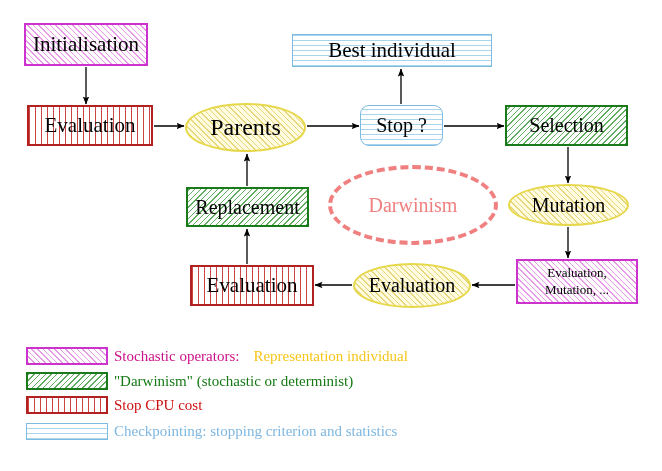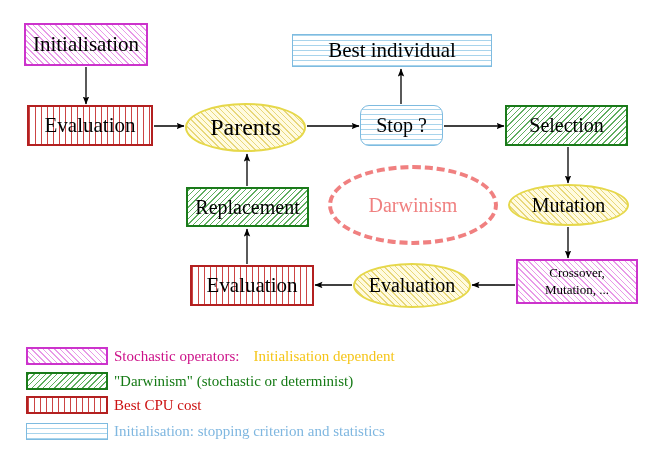--- a/index.html
+++ b/index.html
@@ -154,37 +154,37 @@
   <div class="node node-replacement fill-green">Replacement</div>
 
   <div class="node node-generation ellipse">Darwinism</div>
 
   <div class="node node-genitors fill-yellow ellipse">Mutation</div>
 
   <div class="node node-evaluation-bot fill-red">Evaluation</div>
 
   <div class="node node-offspring fill-yellow ellipse">Evaluation</div>
 
-  <div class="node node-crossover fill-magenta">Crossover,
+  <div class="node node-crossover fill-magenta">Evaluation,
 Mutation, ...</div>
 
   <div class="legend-row legend-row-0">
     <div class="legend-swatch fill-magenta"></div>
     <div class="legend-text" style="color:#cc1188;">Stochastic operators:</div>
-    <div class="legend-text legend-text-2" style="color:#f5c518;">Initialisation dependent</div>
+    <div class="legend-text legend-text-2" style="color:#f5c518;">Representation individual</div>
   </div>
 
   <div class="legend-row legend-row-1">
     <div class="legend-swatch fill-green"></div>
     <div class="legend-text" style="color:#157a15;">"Darwinism" (stochastic or determinist)</div>
   </div>
 
   <div class="legend-row legend-row-2">
     <div class="legend-swatch fill-red"></div>
-    <div class="legend-text" style="color:#cc1111;">Best CPU cost</div>
+    <div class="legend-text" style="color:#cc1111;">Stop CPU cost</div>
   </div>
 
   <div class="legend-row legend-row-3">
     <div class="legend-swatch fill-blue"></div>
-    <div class="legend-text" style="color:#7fb7e0;">Initialisation: stopping criterion and statistics</div>
+    <div class="legend-text" style="color:#7fb7e0;">Checkpointing: stopping criterion and statistics</div>
   </div>
 
 </div>
 
 </body></html>

